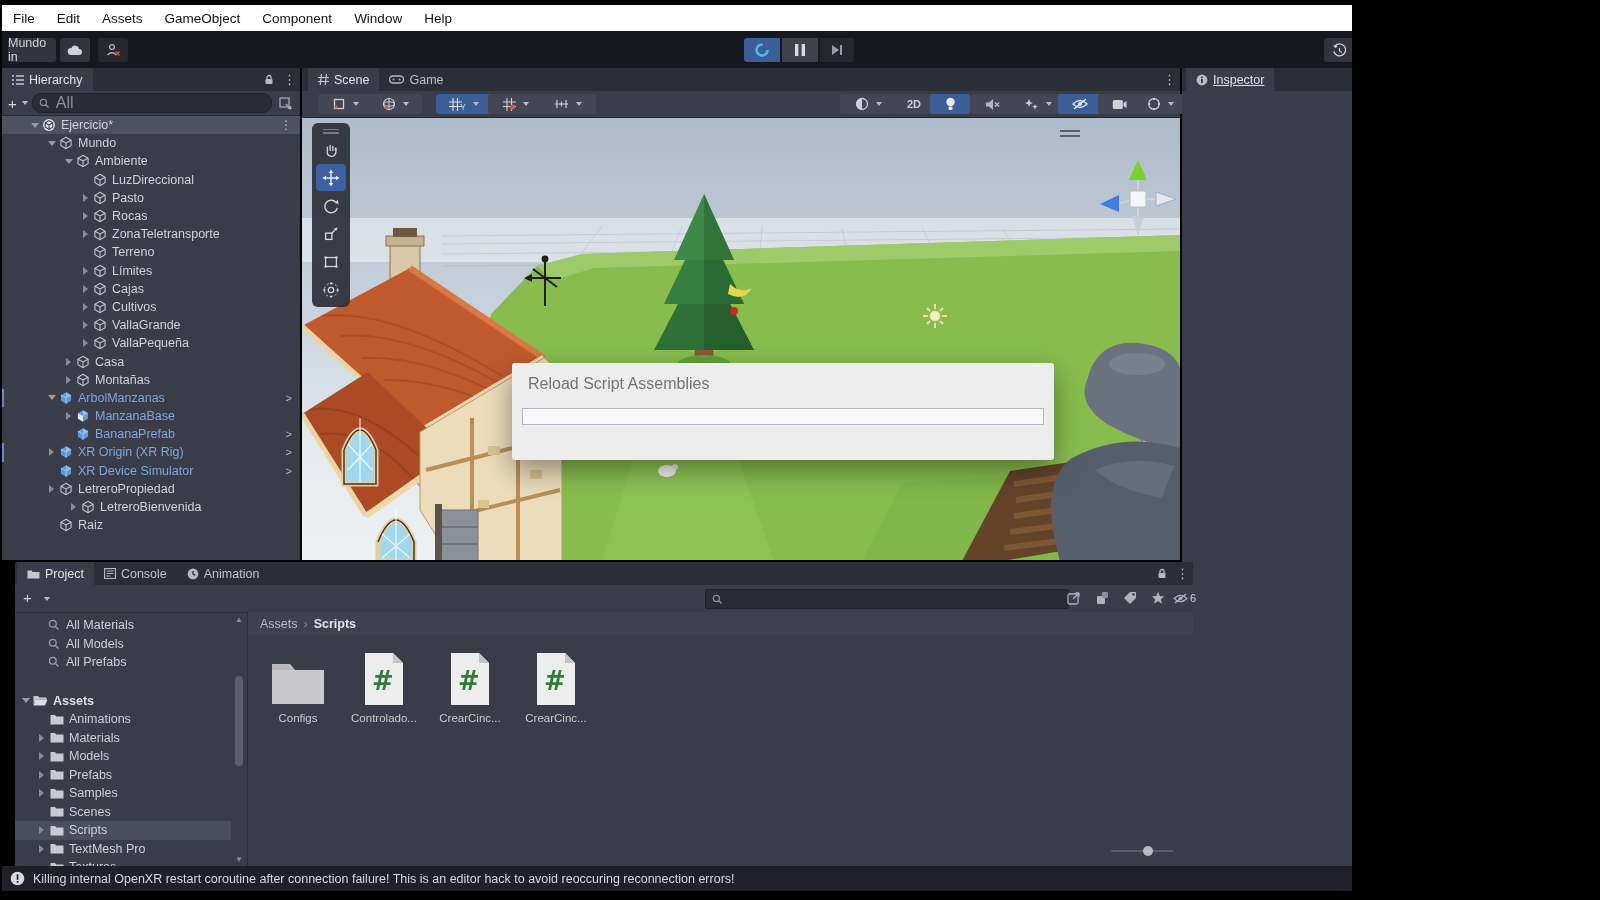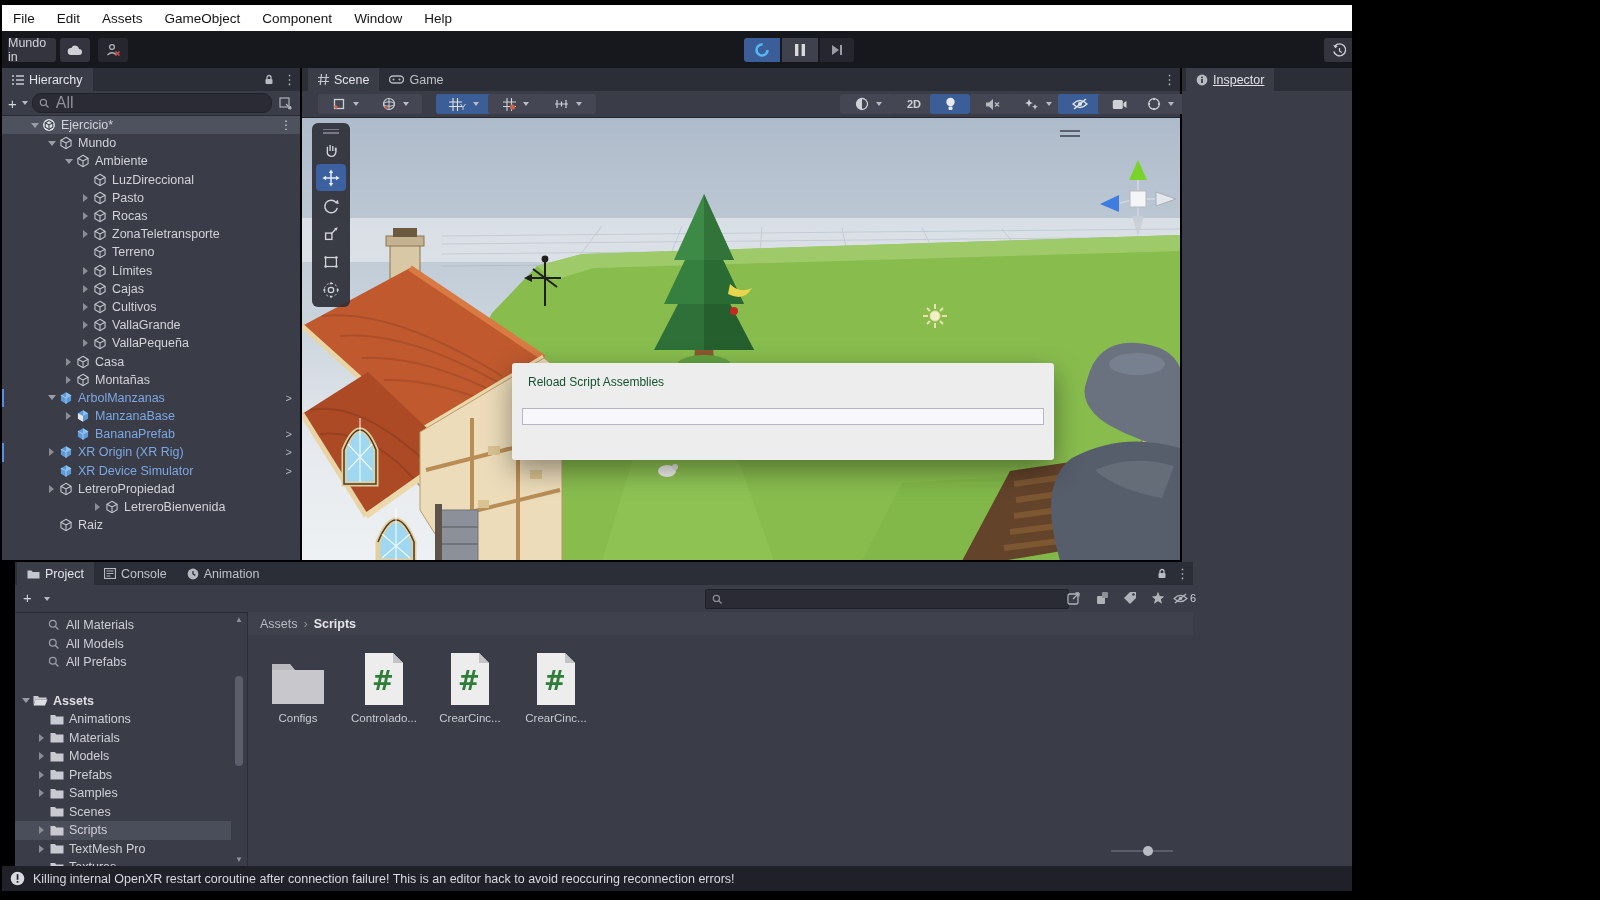--- a/index.html
+++ b/index.html
@@ -41,21 +41,21 @@
   .stbtn.blue{background:#3c5e96;}
   #viewport{position:absolute;left:0;top:50px;right:0;bottom:0;overflow:hidden;}
   
   #tool-palette{position:absolute;left:10px;top:5px;width:38px;background:rgba(44,46,55,.92);border-radius:6px;padding:4px 0 3px 0;}
   .tool-handle{height:8px;display:flex;flex-direction:column;align-items:center;justify-content:center;gap:2px;}
   .tool-handle i{display:block;width:16px;height:1.5px;background:#767a85;}
   .toolbtn{width:30px;height:27px;margin:1px 4px;border-radius:4px;display:flex;align-items:center;justify-content:center;}
   .toolbtn.sel{background:#3c60a0;}
   
   #reload-dialog{position:absolute;left:210px;top:245px;width:542px;height:97px;background:#ededee;border-radius:3px;box-shadow:0 10px 28px rgba(0,0,0,.4);}
-  #reload-dialog .dtitle{color:#14532d;font-size:12px;padding:12px 16px 0 16px;}
+  #reload-dialog .dtitle{color:#737373;font-size:16px;padding:12px 16px 0 16px;}
   .progress-track{position:absolute;left:10px;top:45px;right:10px;height:15px;background:#f8f8fc;border:1px solid #b6b6c4;}
   .progress-fill{height:100%;background:#4f7fd0;width:0;}
   
   
   #project-toolbar{position:absolute;left:0;top:23px;right:0;height:27px;background:#3a3c48;border-bottom:1px solid #2a2b33;}
   #project-body{position:absolute;left:0;top:50px;right:0;bottom:0;overflow:hidden;}
   #project-tree{position:absolute;left:0;top:4px;width:216px;bottom:0;overflow:hidden;}
   .prow{height:18.5px;display:flex;align-items:center;font-size:12.5px;color:#cfd0d6;box-sizing:border-box;}
   .prow.selected{background:#4a4e5b;}
   .prow.bold .lbl{font-weight:bold;color:#dedfe4;}
@@ -461,21 +461,21 @@
           </span>
           <span class="icn">
             <svg width="14" height="14" viewBox="0 0 16 16">
               <path d="M8 1.5 L13.8 4.8 V11.2 L8 14.5 L2.2 11.2 V4.8 Z" fill="none" stroke="#c8cad0" stroke-width="1.2"></path>
               <path d="M2.2 4.8 L8 8 L13.8 4.8 M8 8 V14.5" fill="none" stroke="#c8cad0" stroke-width="1.2"></path>
             </svg>
           </span>
           <span class="lbl">LetreroPropiedad</span>
           <span class="sp"></span>
         </div>
-        <div class="hrow" style="padding-left: 65px; margin-left: 24px;">
+        <div class="hrow" style="padding-left: 65px;">
           <span class="exp">
             <span class="tri-closed"></span>
           </span>
           <span class="icn">
             <svg width="14" height="14" viewBox="0 0 16 16">
               <path d="M8 1.5 L13.8 4.8 V11.2 L8 14.5 L2.2 11.2 V4.8 Z" fill="none" stroke="#c8cad0" stroke-width="1.2"></path>
               <path d="M2.2 4.8 L8 8 L13.8 4.8 M8 8 V14.5" fill="none" stroke="#c8cad0" stroke-width="1.2"></path>
             </svg>
           </span>
           <span class="lbl">LetreroBienvenida</span>

